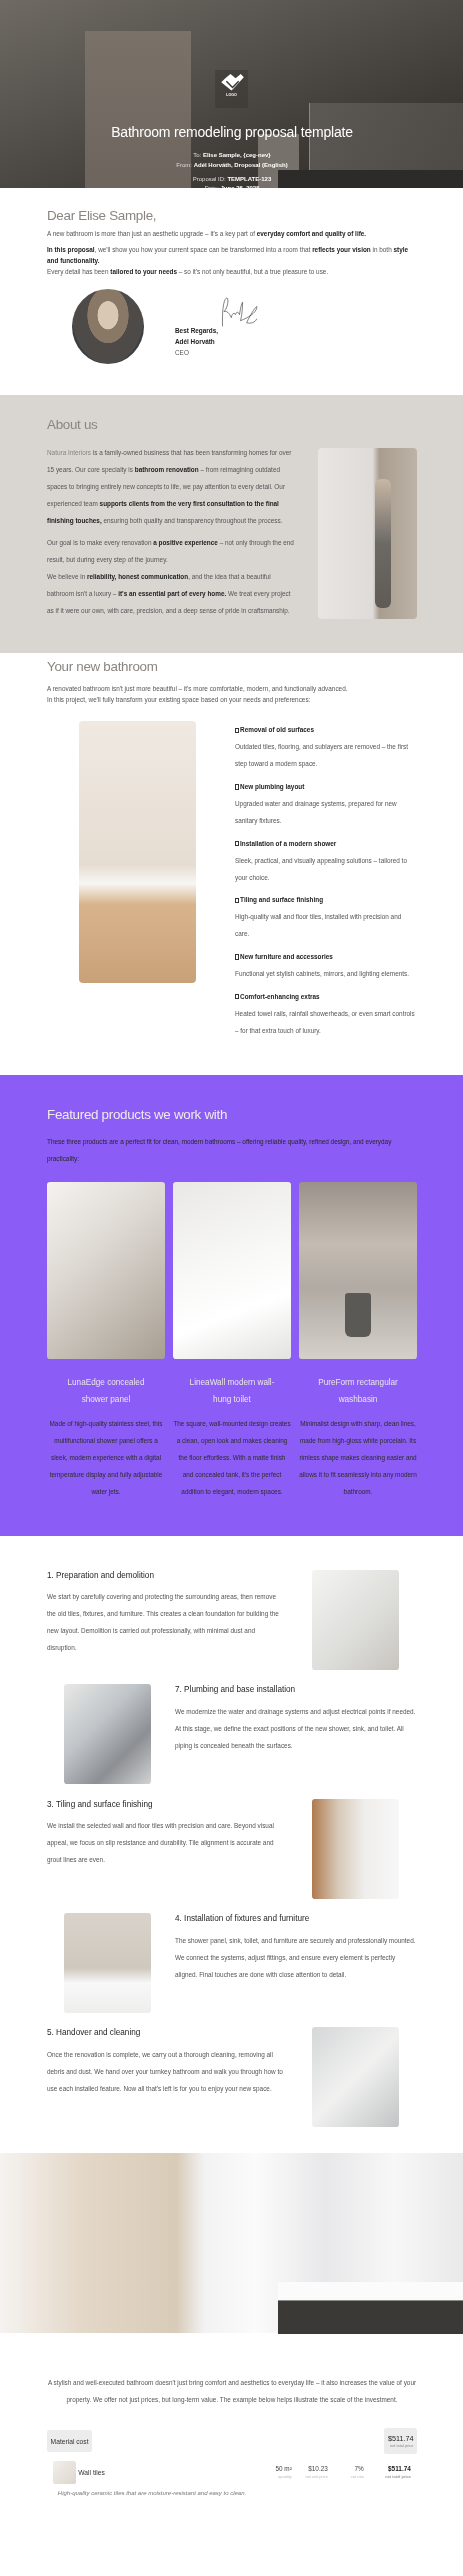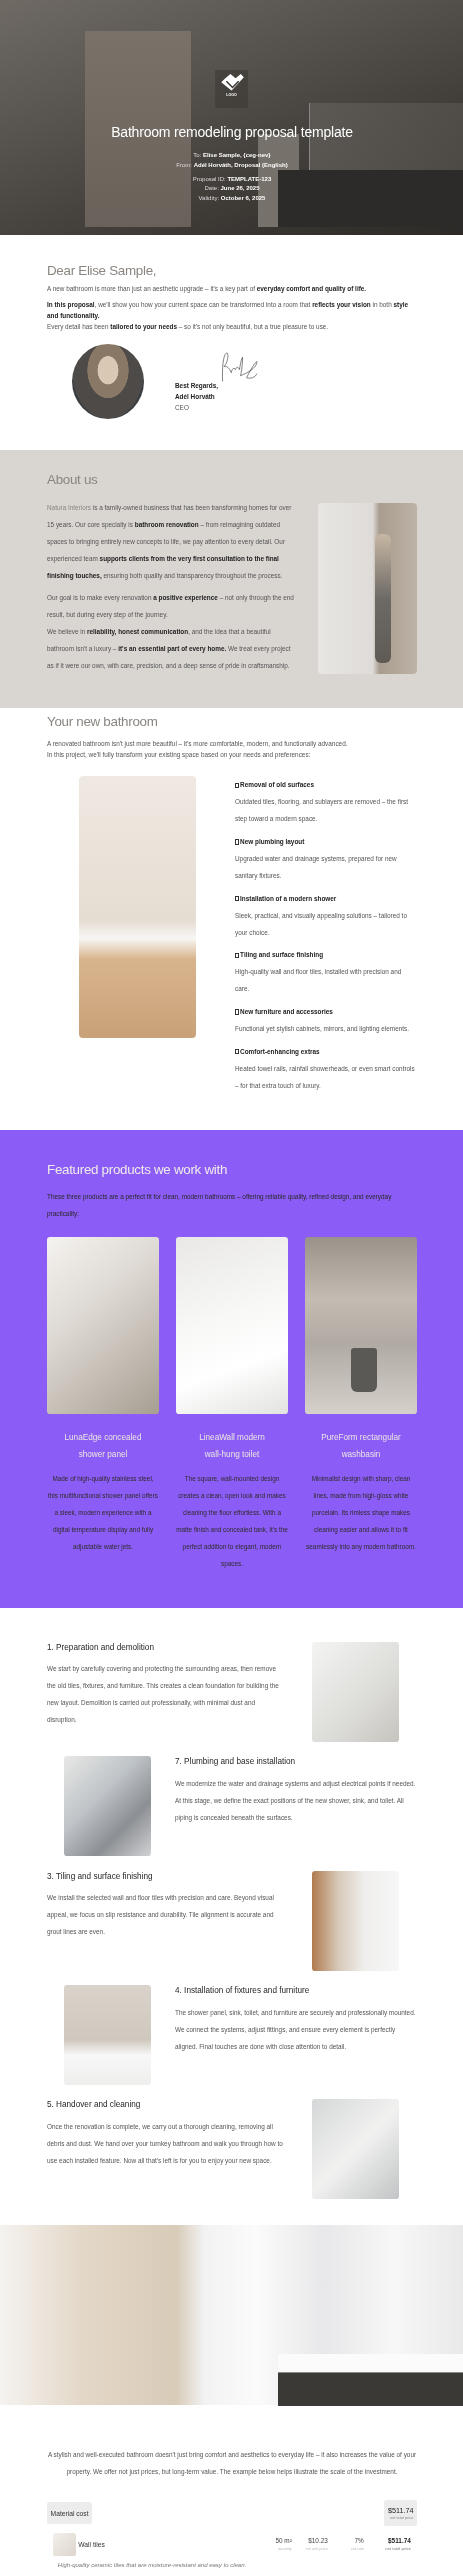--- a/index.html
+++ b/index.html
@@ -1,31 +1,31 @@
 <!DOCTYPE html>
 <html style="font-size:8.2px"><head>
 <meta charset="utf-8">
 <style>
 *{box-sizing:border-box;margin:0;padding:0}
 body{width:464px;font-family:"Liberation Sans",sans-serif;color:#555;background:#fff;font-size:6.7px;line-height:1.7}
 h2.sec{font-family:"Liberation Sans",sans-serif;font-weight:400;font-size:13.4px;color:#8a8580;letter-spacing:-0.3px;line-height:1.2}
 b,strong{color:#222}
-.hero{position:relative;height:235px;overflow:hidden;background:linear-gradient(160deg,#6f6a64 0%,#57534e 35%,#3f3b37 70%,#2c2926 100%)}
+.hero{position:relative;height:188px;overflow:hidden;background:linear-gradient(160deg,#6f6a64 0%,#57534e 35%,#3f3b37 70%,#2c2926 100%)}
 .hero .wall1{position:absolute;left:85px;top:31px;width:106px;height:196px;background:linear-gradient(#7a7169,#6a625a)}
 .hero .wall2{position:absolute;left:258px;top:134px;width:41px;height:93px;background:#77716b}
 .hero .mirror{position:absolute;left:309px;top:103px;width:155px;height:108px;background:linear-gradient(120deg,#5c5955,#4b4844);border-left:1px solid #888}
 .hero .vanity{position:absolute;left:278px;top:170px;width:185px;height:57px;background:#2d2b29}
 .hero .content{position:absolute;inset:0;text-align:center;color:#fff}
 .logo{position:absolute;left:215px;top:70px;width:33px;height:38px}
 .logo-text{position:absolute;left:215px;top:92px;width:33px;font-size:3.6px;font-weight:700;color:#fff;text-align:center}
 .hero h1{position:absolute;top:121px;left:0;right:0;font-size:14px;font-weight:400;color:#fff;letter-spacing:-0.2px}
 .hero .meta{position:absolute;top:151px;left:0;right:0;font-size:6px;line-height:9.8px;color:#ddd}
 .hero .meta b{color:#fff}
 .hero .meta .gap{height:4.1px}
-.letter{padding:28px 47px 31px}
+.letter{padding:20px 47px 31px}
 .letter p{margin-top:5.2px;font-size:6.4px}
 .sig{display:flex;margin-top:11.3px;padding-left:25px}
 .avatar{width:72px;height:75px;border-radius:50%;background:radial-gradient(ellipse at 50% 35%,#d9c9b4 0 20%,#8a7866 21% 40%,#4d4a47 41% 70%,#3a3f44 71%);flex:none}
 .sig-text{margin-left:31px;font-size:6.4px}
 .signature{width:41px;height:36px;margin:4.1px 0}
 .about{background:#d9d5d1;padding:21.6px 47px 34px}
 .about .cols{display:flex;gap:20.6px;margin-top:11.3px}
 .about .txt{flex:1;font-size:6.4px;line-height:17px}
 .about .txt p+p{margin-top:5.2px;line-height:17px}
 .brand{color:#8a8580}
@@ -36,21 +36,21 @@
 .newbath .cols{display:flex;margin-top:15.5px}
 .newbath .img{width:117px;height:262px;margin-left:32px;border-radius:4.1px;background:linear-gradient(180deg,#efe9e2 0%,#e6ddd2 55%,#f7f6f4 62%,#d8b48c 70%,#c9a179 100%);flex:none}
 .newbath ul{list-style:none;margin-left:39px;flex:1}
 .newbath li{margin-bottom:5.7px;font-size:6.4px;line-height:17px}
 .newbath li b{display:block;line-height:11.3px;font-size:6.4px}
 .newbath li span{display:block;line-height:17px}
 .box-icon{display:inline-block;width:3.6px;height:5.2px;border:0.5px solid #333;margin-right:1.5px;vertical-align:-0.5px}
 .featured{background:#8b5cf6;padding:32px 47px 36px}
 .featured h2{color:#f0ece8}
 .featured .intro{margin-top:9.3px;color:#2a2826;font-size:6.4px;line-height:17px}
-.cards{display:flex;gap:17px;margin-top:15.5px}
+.cards{display:flex;gap:8px;margin-top:15.5px}
 .card{flex:1;text-align:center}
 .card .pic{height:177px;border-radius:3.1px}
 .card:nth-child(1) .pic{background:linear-gradient(140deg,#f5f3f0 0%,#ddd8d2 40%,#b9b2a8 80%,#a79e91 100%)}
 .card:nth-child(2) .pic{background:linear-gradient(160deg,#e9e8e6 0%,#f8f8f7 45%,#fff 70%,#e2e2e0 100%)}
 .card:nth-child(3) .pic{background:linear-gradient(180deg,#9a928a 0%,#c4bcb2 35%,#b0aaa3 60%,#d5d0ca 100%);position:relative}
 .card:nth-child(3) .pic:after{content:"";position:absolute;left:46px;top:111px;width:26px;height:44px;background:#5b5955;border-radius:3.1px 3.1px 6.2px 6.2px}
 .card h3{font-weight:400;font-size:8.2px;color:#ebe7e2;margin-top:14.4px;line-height:17px;padding:0 15.5px}
 .card p{margin-top:7.2px;color:#2e2c2a;font-size:6.4px;line-height:17px}
 .process{padding:19.6px 47px 26px}
 .step{display:flex;align-items:flex-start;margin-top:14.4px}

